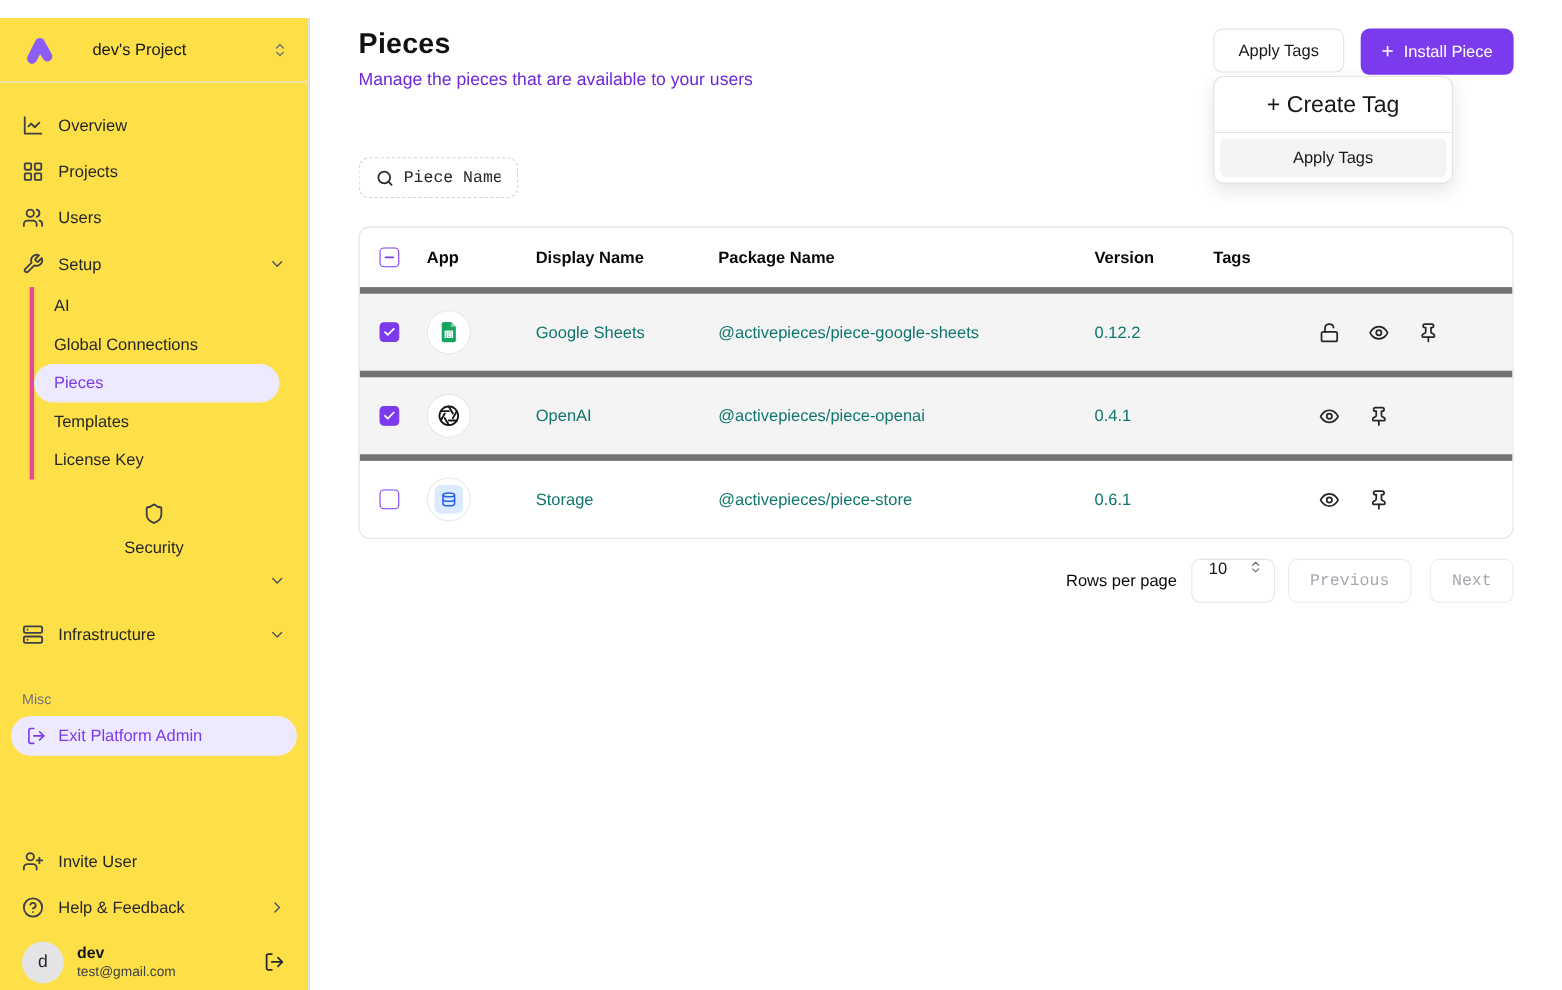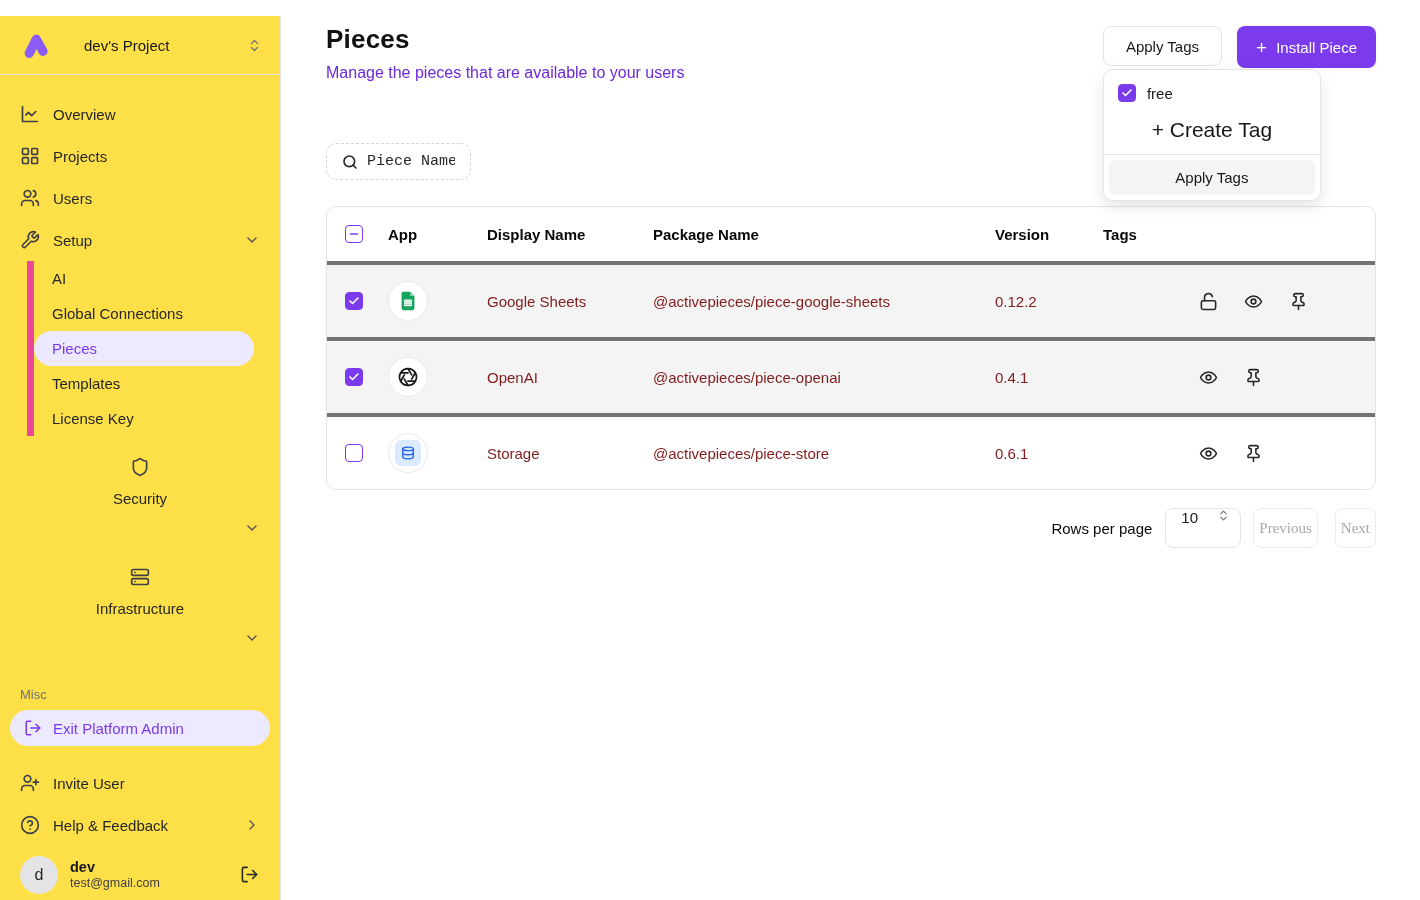--- a/index.html
+++ b/index.html
@@ -8,21 +8,21 @@
   
   .sidebar { position:fixed; left:0; top:16px; width:281px; height:900px; background:#fde047; border-right:1px solid #e4e4e7; display:flex; flex-direction:column; }
   .project-row { display:flex; align-items:center; padding:14px 18px 14px 20px; gap:34px; }
   .project-name { font-size:15px; color:#18181b; flex:1; }
   .updown { color:#71717a; }
   .side-divider { height:1px; background:#e4e4e7; width:100%; }
   .nav { padding:18px 10px 0 10px; flex:1; overflow:hidden; }
   .nav-item { display:flex; align-items:center; gap:13px; padding:11px 10px; border-radius:8px; font-size:15px; color:#27272a; cursor:pointer; }
   .nav-item .nicon { width:20px; height:20px; color:#3f3f46; flex:none; display:flex; align-items:center; justify-content:center; }
   .nav-item .chev { margin-left:auto; color:#52525b; }
-  .nav-children { margin-left:17px; border-left:7px solid #ec4899; padding-right:16px; margin-bottom:6px; }
+  .nav-children { margin-left:17px; border-left:4px solid #ec4899; padding-right:16px; margin-bottom:6px; }
   .child-item { font-size:15px; color:#27272a; padding:9px 18px; cursor:pointer; border-radius:18px; }
   .child-item.active { background:#ede9fe; color:#7c3aed; }
   .misc-label { font-size:13px; color:#71717a; padding:30px 10px 8px 10px; }
   .exit-pill { display:flex; align-items:center; gap:11px; background:#ede9fe; color:#7c3aed; border-radius:19px; padding:9px 14px; font-size:15px; cursor:pointer; }
   .exit-pill .nicon { width:18px; height:18px; display:flex; }
   .side-bottom { padding:0 10px 10px 10px; }
   .user-row { display:flex; align-items:center; gap:12px; padding:10px 10px 12px 10px; }
   .avatar { width:38px; height:38px; border-radius:50%; background:#e4e4e7; display:flex; align-items:center; justify-content:center; font-size:16px; color:#27272a; flex:none; }
   .user-meta { flex:1; line-height:1.25; }
   .user-name { font-size:14.5px; font-weight:bold; color:#18181b; }
@@ -54,35 +54,35 @@
   
   .search-box { margin-top:61px; display:inline-flex; align-items:center; gap:9px; border:1px dashed #d4d4d8; border-radius:10px; padding:9px 15px;font-family:Liberation Mono, monospace; }
   .search-box .sicon { width:16px; height:16px; color:#27272a; display:flex; }
   .search-box input { border:none; outline:none; font-size:15px; width:88px; font-family:inherit; color:#18181b; background:transparent; }
   .search-box input::placeholder { color:#27272a; opacity:1; }
 
   
   .ptable { margin-top:26px; border:1px solid #e4e4e7; border-radius:10px; overflow:hidden; background:#fff; }
   .trow { display:grid; grid-template-columns:54px 106px 166px 342px 108px 96px 1fr; align-items:center; }
   .thead { height:54px; font-weight:bold; font-size:15px; color:#09090b; }
-  .tbody-row { height:76px; border-top:4px solid #737373; font-size:15px; color:#7f1d1d; }
+  .tbody-row { height:76px; border-top:6px solid #737373; font-size:15px; color:#0f766e; }
   .tbody-row.selected { background:#f4f4f5; }
   .cell-check { display:flex; justify-content:center; }
   .cell-app { padding-left:7px; display:flex; }
   .app-circle { width:40px; height:40px; border-radius:50%; background:#fff; border:1px solid #e9e9eb; display:flex; align-items:center; justify-content:center; }
   .storage-tile { width:26px; height:26px; border-radius:6px; background:#dbeafe; display:flex; align-items:center; justify-content:center; }
   .cell-actions { display:flex; align-items:center; gap:26px; color:#18181b; }
   .action-icon { width:19px; height:19px; display:flex; cursor:pointer; color:#27272a; }
 
   
   .pager { margin-top:18px; display:flex; align-items:center; justify-content:flex-end; gap:12px; padding-bottom:30px; }
   .pager-label { font-size:15px; color:#09090b; margin-right:1px; }
   .page-size { width:76px; height:40px; border:1px solid #e4e4e7; border-radius:8px; display:flex; align-items:flex-start; justify-content:space-between; padding:0 10px 0 15px; font-size:15px; cursor:pointer; background:#fff; }
   .page-size .updown { color:#71717a; }
-  .btn-pager { height:40px; padding:0 5px; background:#fff; border:1px solid #ececef; border-radius:8px; color:#a8a8b0; font-size:15px; font-family:Liberation Serif, serif; cursor:default; }
+  .btn-pager { height:40px; padding:0 19px; background:#fff; border:1px solid #ececef; border-radius:8px; color:#a8a8b0; font-size:15px; font-family:Liberation Mono, monospace; cursor:default; }
   .btn-pager.next { margin-left:5px; }
 
   svg { display:block; }
 </style>
 </head>
 <body>
 
 <aside class="sidebar">
   <div class="project-row">
     <span>
@@ -158,21 +158,21 @@
             <path d="M20 13c0 5-3.5 7.5-7.66 8.95a1 1 0 0 1-.67-.01C7.5 20.5 4 18 4 13V6a1 1 0 0 1 1-1c2 0 4.5-1.2 6.24-2.72a1.17 1.17 0 0 1 1.52 0C14.51 3.81 17 5 19 5a1 1 0 0 1 1 1z"></path>
           </svg>
         </span>
       <span>Security</span>
       <span class="chev">
           <svg width="16" height="16" viewBox="0 0 24 24" fill="none" stroke="currentColor" stroke-width="2" stroke-linecap="round" stroke-linejoin="round">
             <path d="m6 9 6 6 6-6"></path>
           </svg>
         </span>
     </div>
-    <div class="nav-item" style="margin-top:9px;flex-direction:column;">
+    <div class="nav-item" style="margin-top:9px;">
       <span class="nicon">
           <svg width="20" height="20" viewBox="0 0 24 24" fill="none" stroke="currentColor" stroke-width="2" stroke-linecap="round" stroke-linejoin="round">
             <rect x="2" y="3" width="20" height="7" rx="2"></rect>
             <rect x="2" y="14" width="20" height="7" rx="2"></rect>
             <line x1="6" y1="6.5" x2="6.01" y2="6.5"></line>
             <line x1="6" y1="17.5" x2="6.01" y2="17.5"></line>
           </svg>
         </span>
       <span>Infrastructure</span>
       <span class="chev">
@@ -245,28 +245,20 @@
       <div class="page-sub">Manage the pieces that are available to your users</div>
     </div>
     <div class="head-actions">
       <button class="btn-outline">Apply Tags</button>
       <button class="btn-primary">
         <span class="plus">+</span>
         <span>Install Piece</span>
       </button>
 
       <div class="tags-dropdown">
-        <div class="tag-row">
-          <span class="cb checked">
-              <svg width="12" height="12" viewBox="0 0 24 24" fill="none" stroke="currentColor" stroke-width="3.2" stroke-linecap="round" stroke-linejoin="round">
-                <polyline points="20 6 9 17 4 12"></polyline>
-              </svg>
-            </span>
-          <span>free</span>
-        </div>
         <div class="create-tag">+ Create Tag</div>
         <div class="dd-divider"></div>
         <div class="apply-item">Apply Tags</div>
       </div>
     </div>
   </div>
 
   <div class="search-box">
     <span class="sicon">
         <svg width="16" height="16" viewBox="0 0 24 24" fill="none" stroke="currentColor" stroke-width="2.4" stroke-linecap="round" stroke-linejoin="round">

